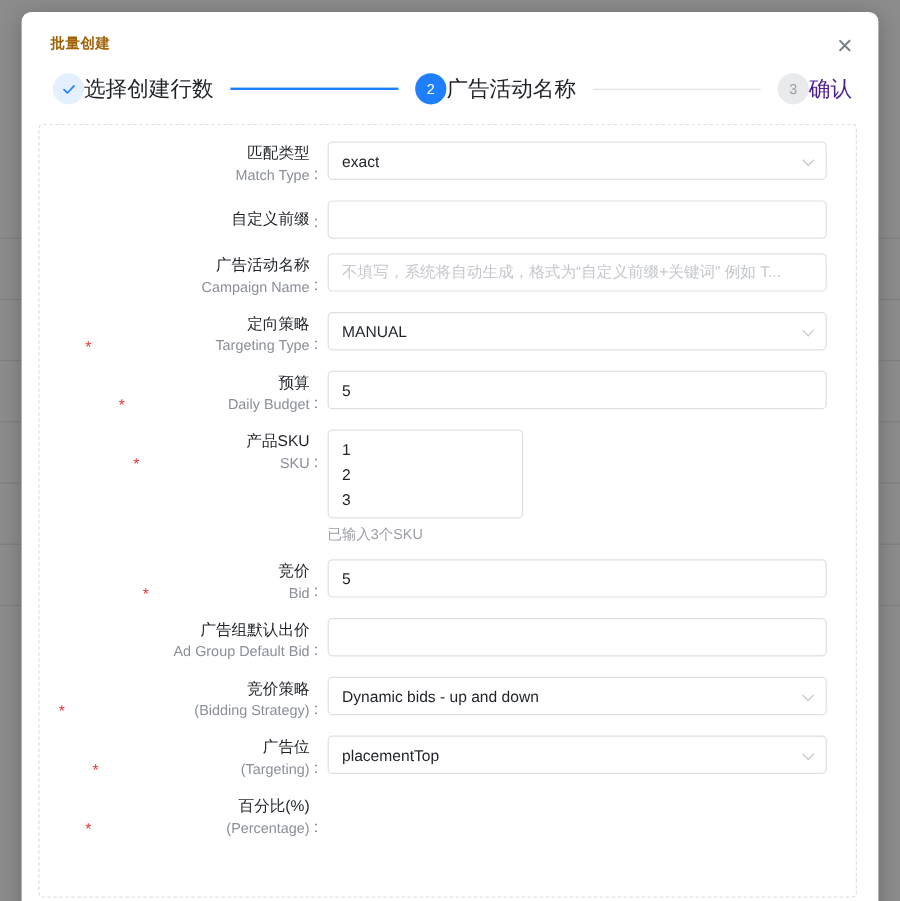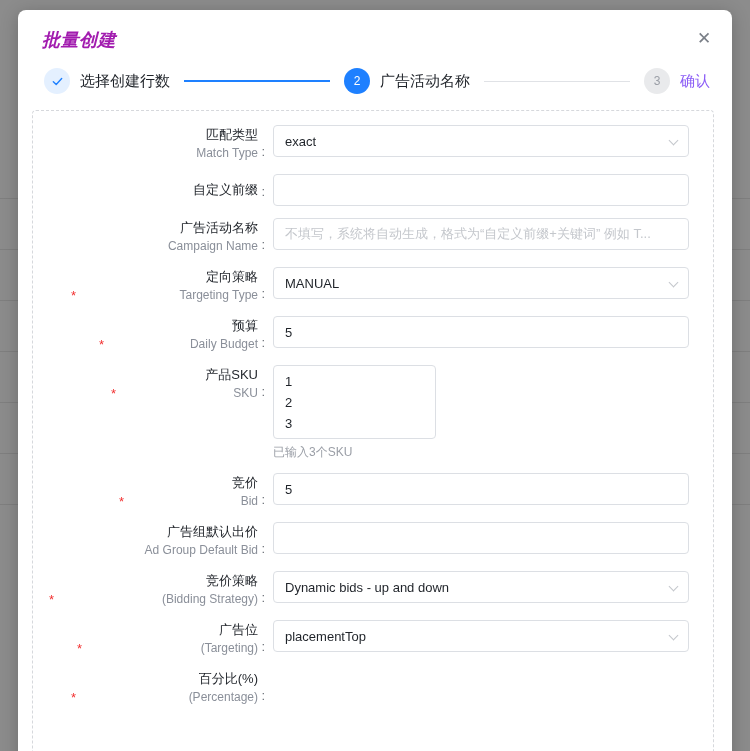--- a/index.html
+++ b/index.html
@@ -73,25 +73,24 @@
     background: #ffffff;
     border-radius: 8px;
     box-shadow: 0 3px 18px rgba(0,0,0,0.22);
     overflow: hidden;
   }
   .modal-header {
     position: relative;
     padding: 18px 24px 0 24px;
   }
   .modal-title {
-    font-size: 18px;
+    font-size: 12px;
     font-weight: 700;
-    color: #a21caf;
+    color: #a16207;
     letter-spacing: .5px;
-    font-style: italic;
   }
   .close-btn {
     position: absolute;
     right: 16px; top: 16px;
     width: 24px; height: 24px;
     cursor: pointer;
     color: #7a7f87;
     display: flex; align-items: center; justify-content: center;
     font-size: 17px;
     line-height: 1;
@@ -110,26 +109,25 @@
     border-radius: 50%;
     display: flex; align-items: center; justify-content: center;
     font-size: 12px;
     flex: 0 0 auto;
   }
   .step-icon.done { background: #e4f0ff; color: #1e80ff; }
   .step-icon.done svg { display: block; }
   .step-icon.active { background: #1e80ff; color: #fff; font-weight: 400; }
   .step-icon.todo { background: #e9eaec; color: #9a9ea6; }
   .step-label {
-    margin-left: 10px;
-    font-size: 15px;
+    font-size: 18px;
     color: #1f2329;
     white-space: nowrap;
   }
-  .step-label.todo { color: #8b5cf6; }
+  .step-label.todo { color: #4c1d95; }
   .step-line { height: 1px; flex: 1 1 auto; margin: 0 14px; }
   .step-line.blue { background: #1e80ff; height: 2px; }
   .step-line.grey { background: #e0e2e6; }
 
   
   .panel {
     margin: 16px 18px 0 14px;
     border: 1px dashed #d6d8dc;
     border-radius: 4px;
     padding: 14px 0 4px 0;

